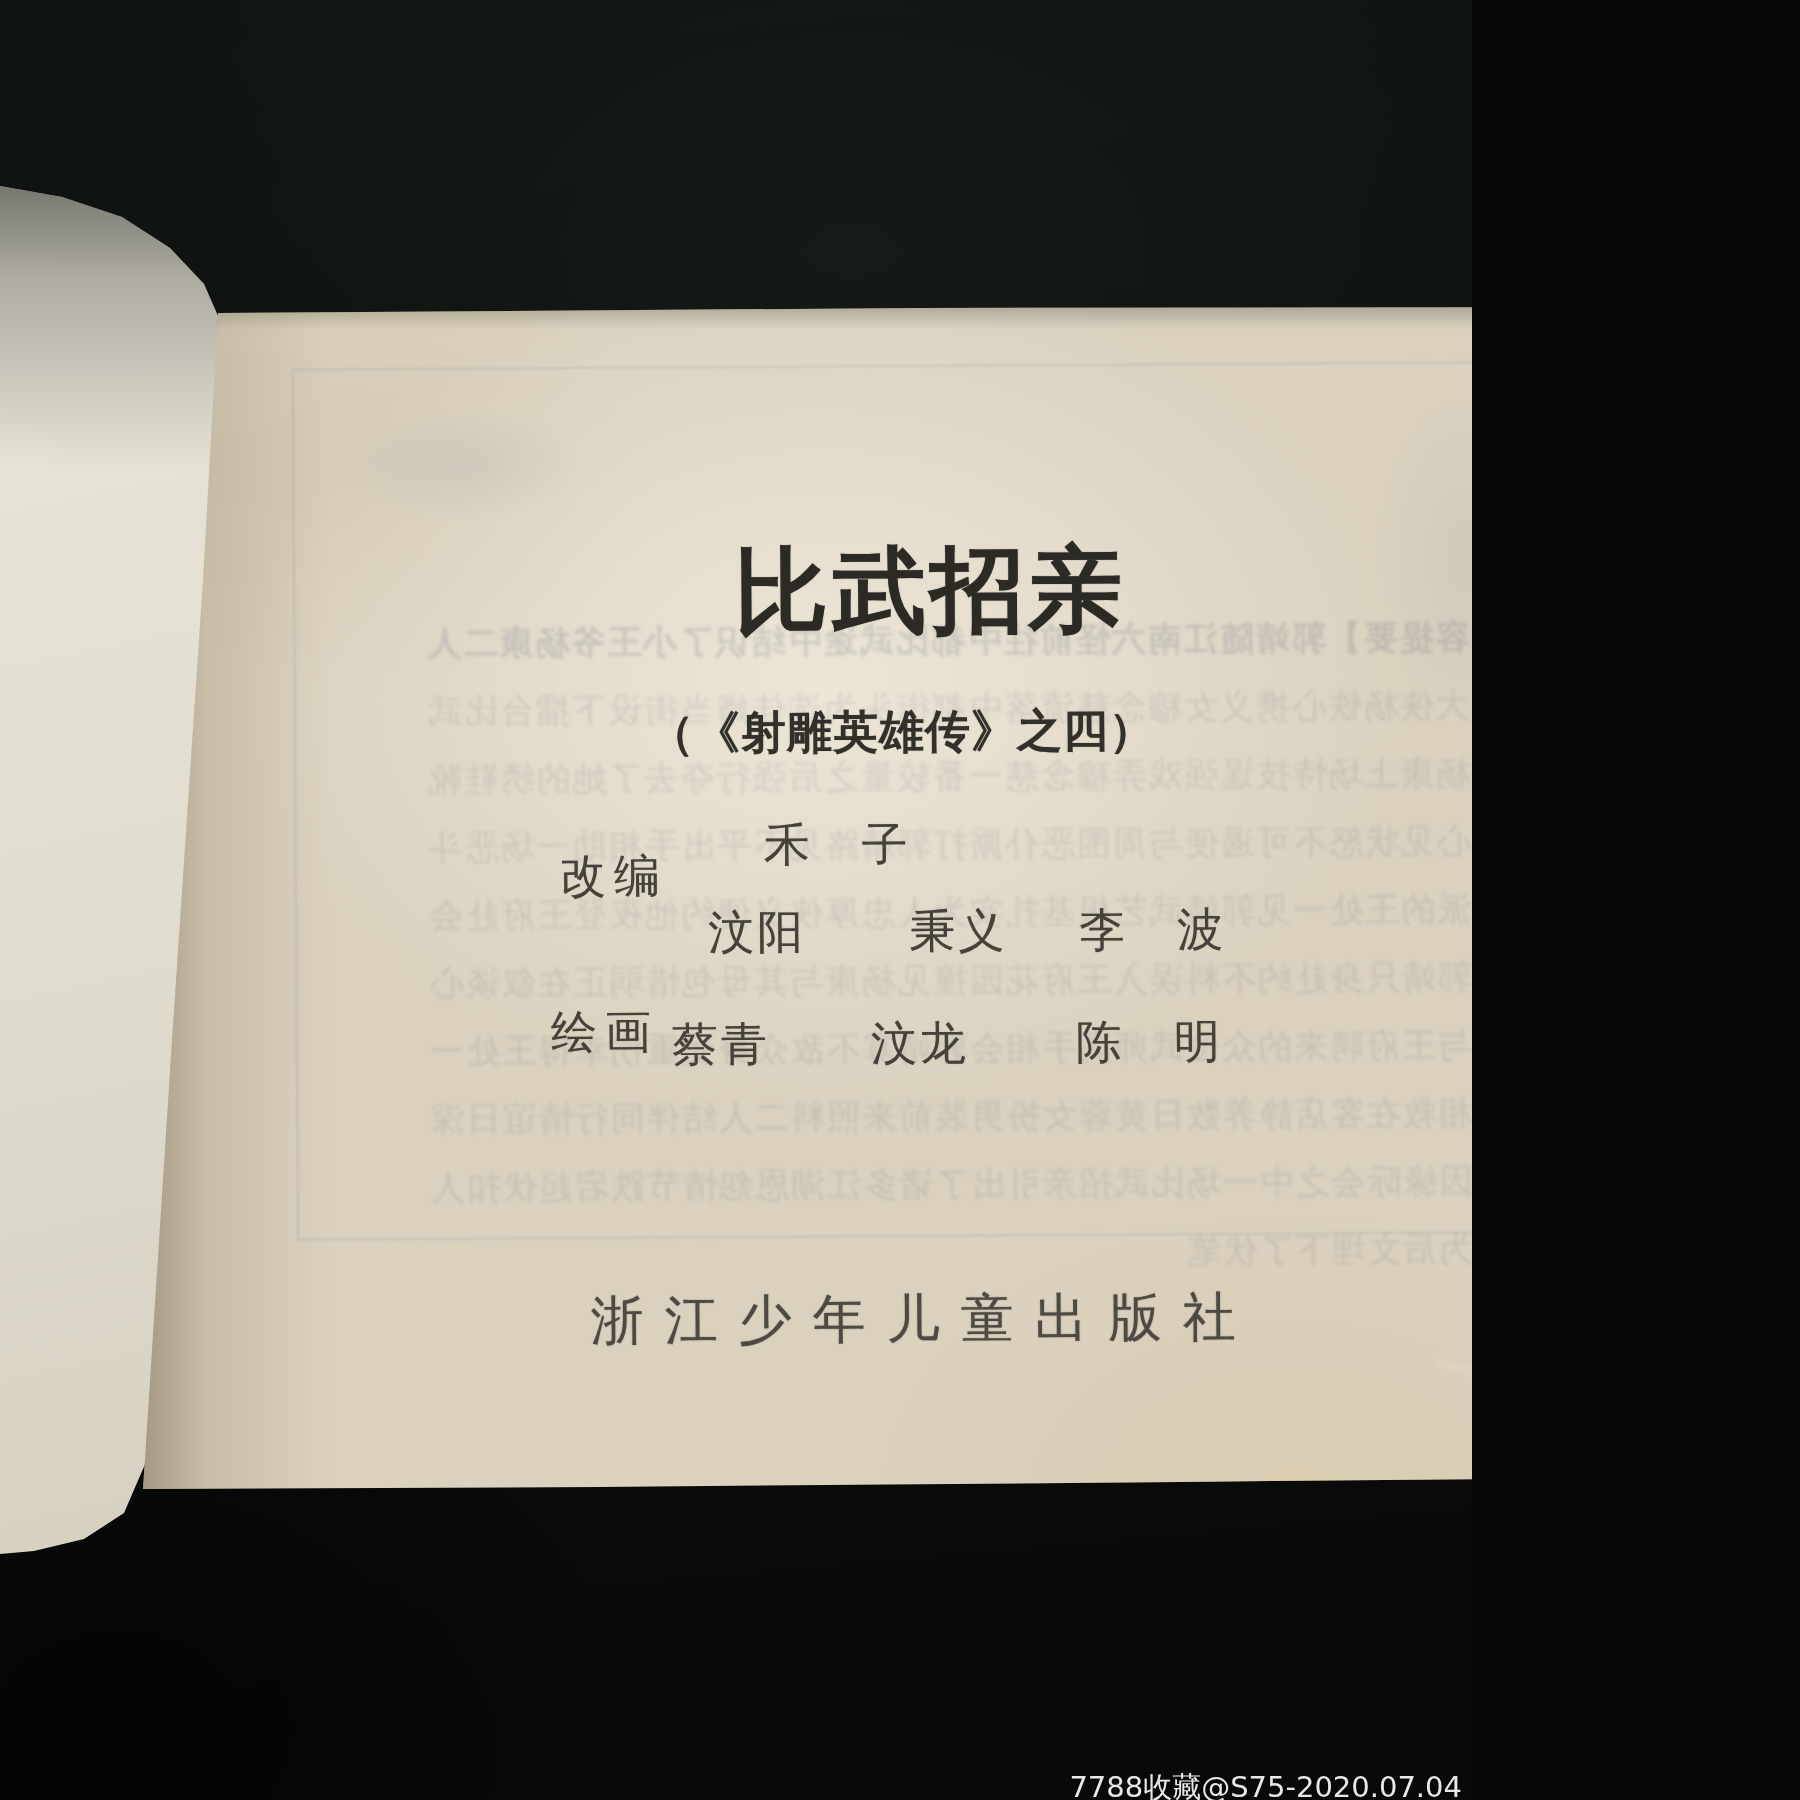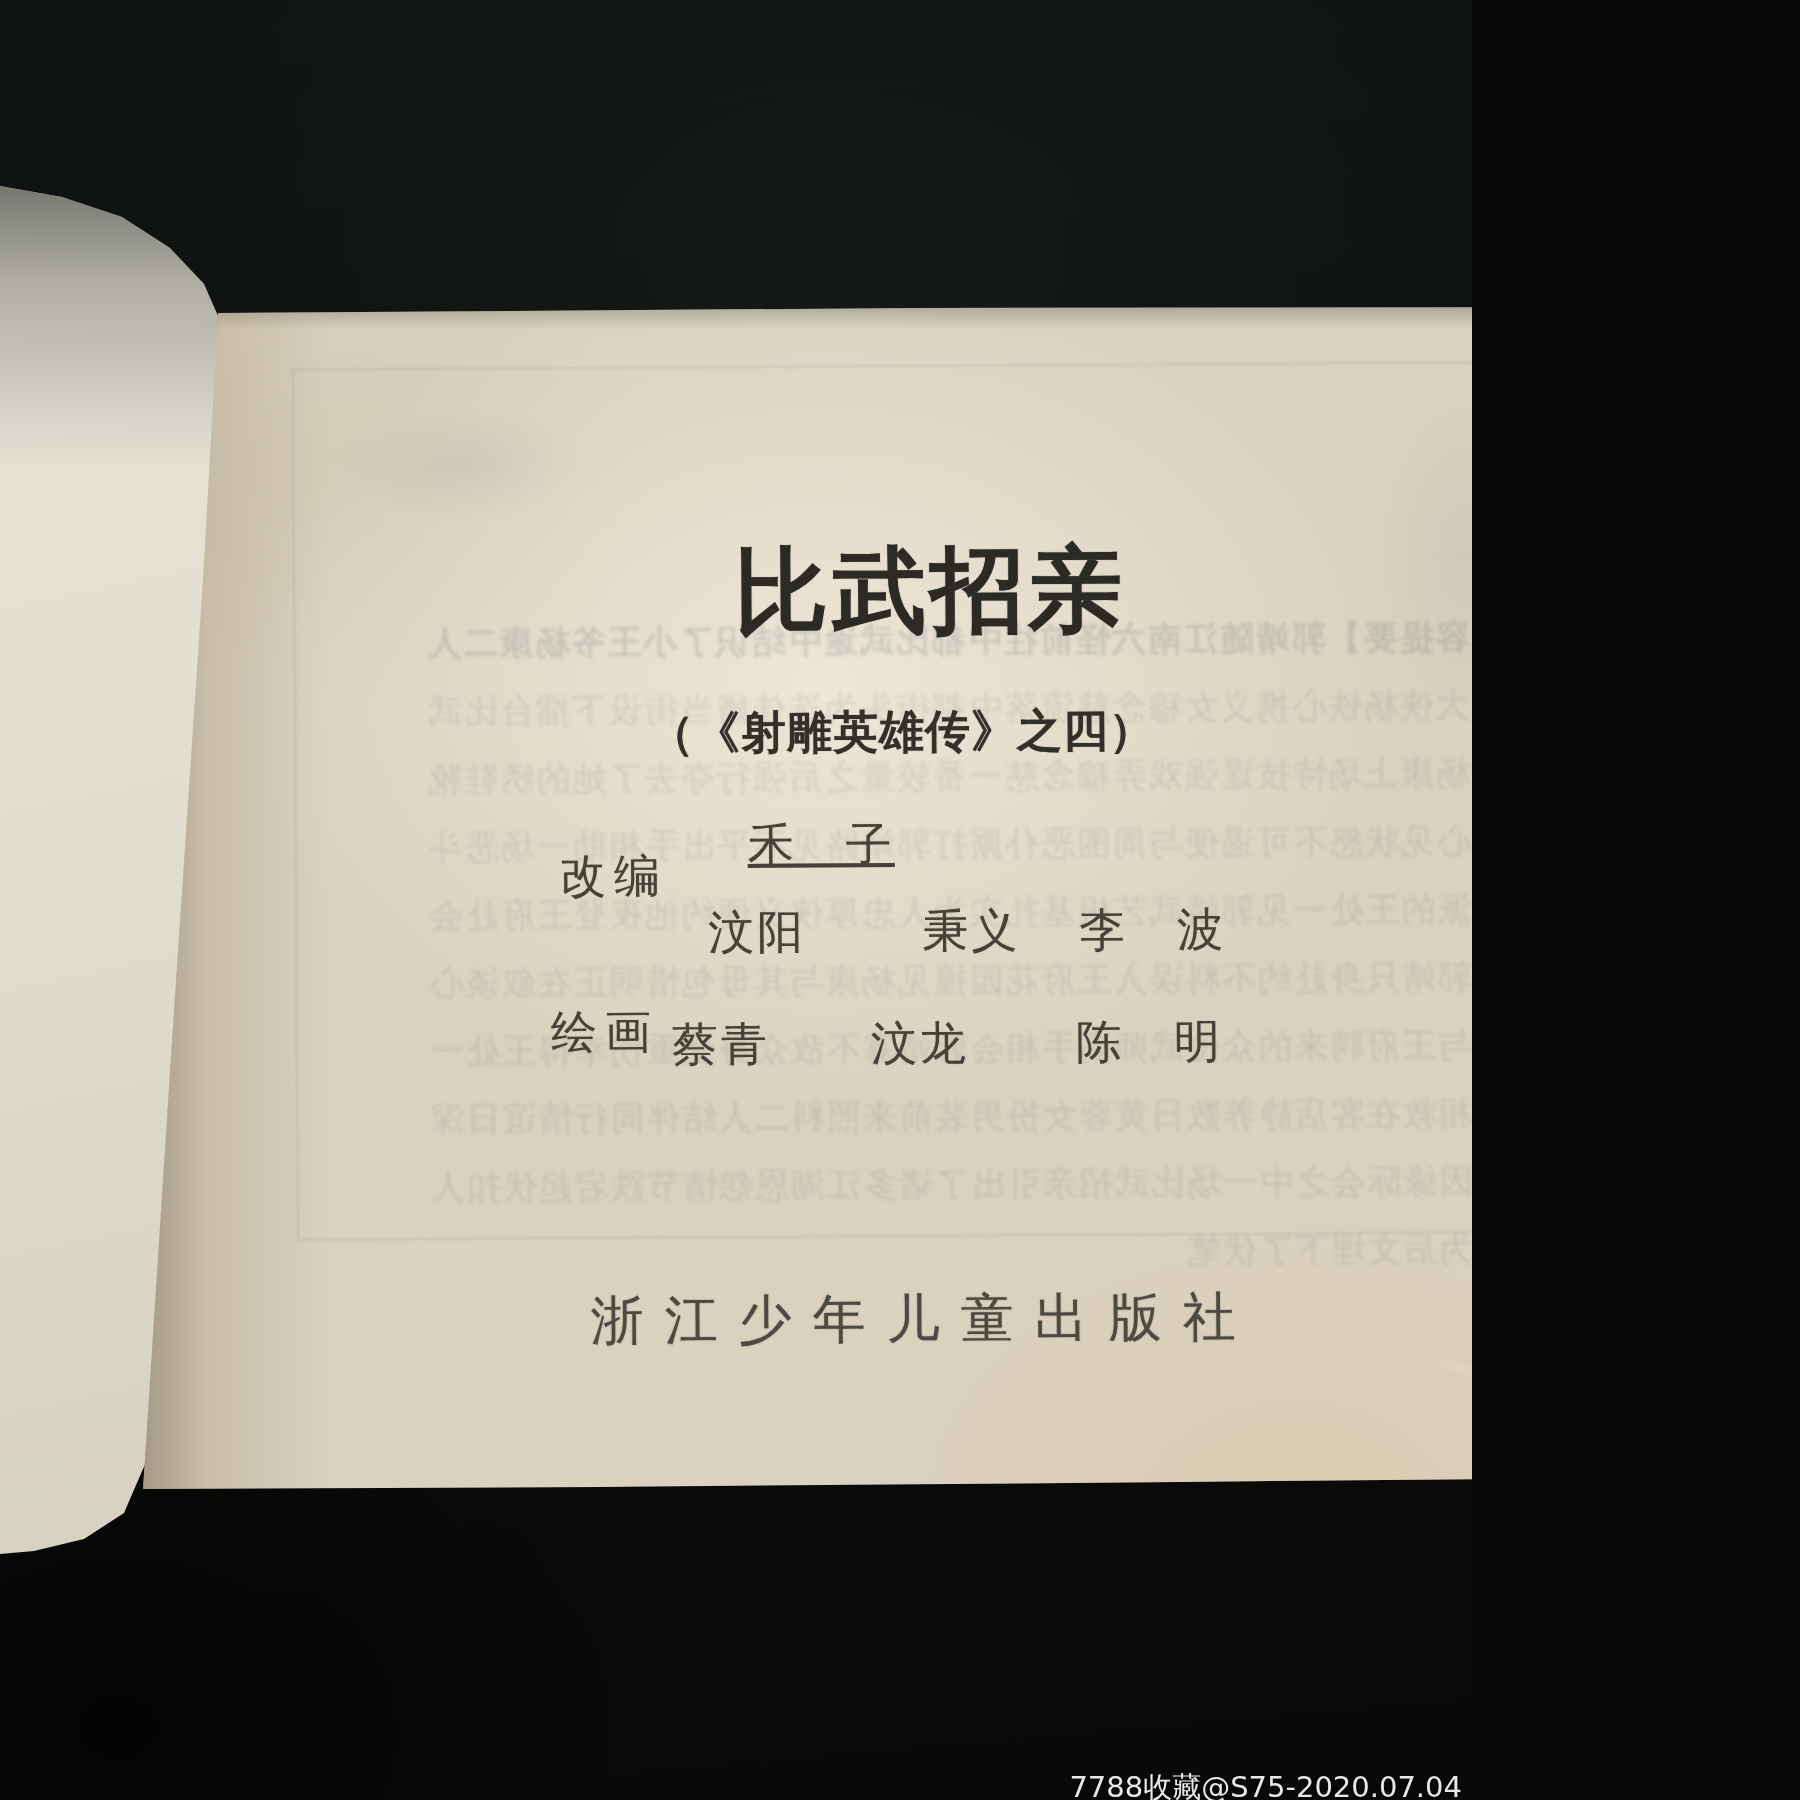--- a/index.html
+++ b/index.html
@@ -73,24 +73,24 @@
   
   #ink{position:absolute;inset:0;transform:rotate(-.35deg);transform-origin:900px 900px;}
   #ink > div{position:absolute;white-space:nowrap;}
   #book-title{left:736px;top:528px;font-size:94px;font-weight:600;letter-spacing:4px;
       color:#2c2a25;text-shadow:0 0 1px rgba(44,42,37,.7);}
   #series-subtitle{left:650px;top:702px;font-size:45px;font-weight:700;letter-spacing:1px;
       color:#32302a;text-shadow:0 0 1px rgba(50,48,42,.6);}
   .credit{font-size:46px;color:#45423a;letter-spacing:3px;text-shadow:0 0 1px rgba(69,66,58,.45);}
   .credit-label{letter-spacing:8px;}
   #adapter-label{left:560px;top:816px;margin-top:28px;}
-  #adapter-name{left:748px;top:814px;text-decoration:underline;}
+  #adapter-name{left:764px;top:814px;}
   #painter-label{left:550px;top:960px;margin-top:40px;}
   #painter-row1 span,#painter-row2 span{position:absolute;white-space:nowrap;}
-  #p1g1{left:708px;} #p1g2{left:909px;margin-left:13px;} #p1g3{left:1079px;}
+  #p1g1{left:708px;} #p1g2{left:909px;} #p1g3{left:1079px;}
   #p2g1{left:671px;} #p2g2{left:870px;} #p2g3{left:1075px;text-align:center;}
   #painter-row1{top:901px;} #painter-row2{top:1013px;}
   #painter-row1,#painter-row2{left:0;width:100%;height:60px;}
   #publisher-name{left:588px;top:1284px;font-size:53px;letter-spacing:21px;
       color:#3a3833;opacity:.88;text-shadow:0 0 1.5px rgba(58,56,51,.6);}
 
   
   #watermark-text{position:absolute;right:10px;top:1768px;font-size:29px;
       font-family:"DejaVu Sans","Liberation Sans",sans-serif;
       color:rgba(252,252,252,.92);text-shadow:0 0 2px rgba(0,0,0,.5);}

